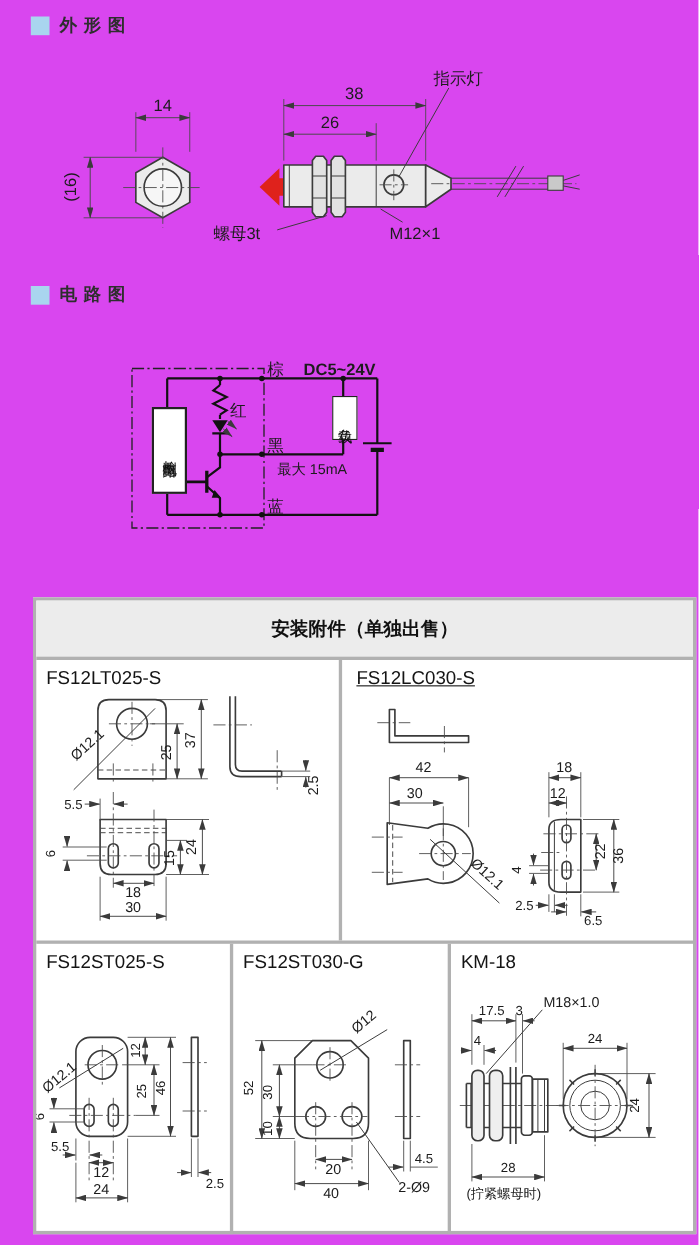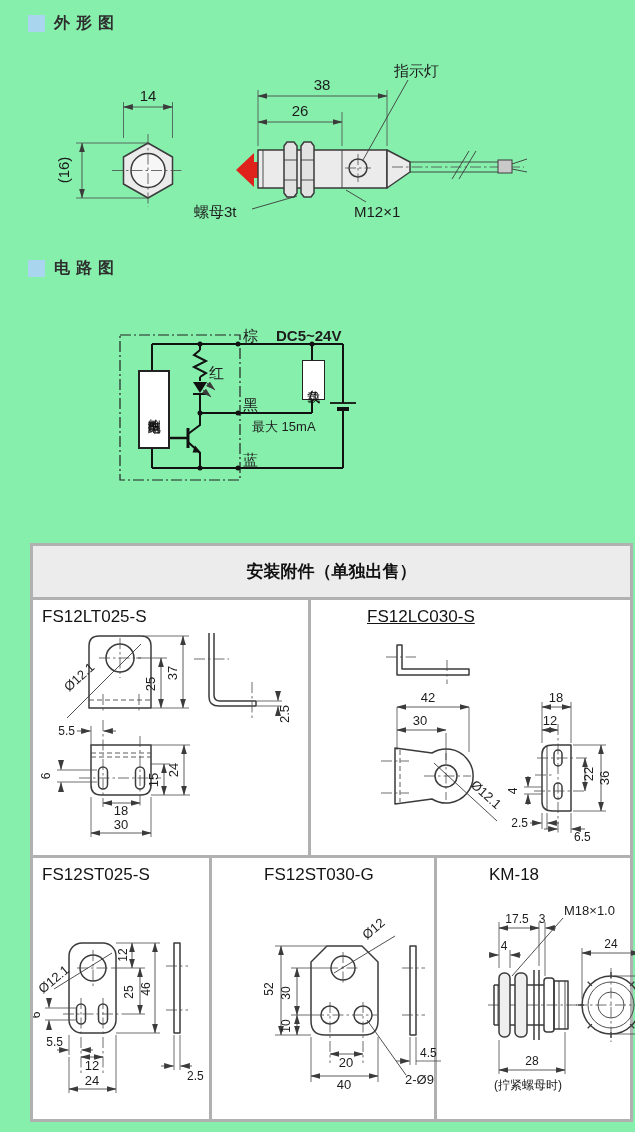--- a/index.html
+++ b/index.html
@@ -1,38 +1,38 @@
 <!DOCTYPE html>
 <html><head>
 <meta charset="utf-8">
 <style>
   html,body{margin:0;padding:0;background:#fff;}
   body{font-family:"Liberation Sans",sans-serif;}
-  #page{position:relative;width:635px;height:1132px;background:#86efac;overflow:hidden;}
+  #page{position:relative;width:635px;height:1132px;background:#d946ef;overflow:hidden;}
   .sec-head{position:absolute;left:28px;display:flex;align-items:center;gap:9px;}
   .sec-sq{width:17px;height:17px;background:#a9d5ef;}
   .sec-title{font-size:16px;font-weight:600;color:#2e2e2e;letter-spacing:6px;}
   .abs{position:absolute;}
   svg text{font-family:"Liberation Sans",sans-serif;fill:#1c1c1c;}
   .dtx{font-size:13px;} .dts{font-size:12px;} .dtl{font-size:15px;}
   .cjk{font-size:15px;} .cjks{font-size:13px;}
   .part{fill:none;stroke:#3b3b3b;stroke-width:1.5;stroke-linejoin:round;}
   .pf{fill:#ebebeb;} .pf2{fill:#e2e2e2;} .pf3{fill:#f6f6f6;} .pf4{fill:#efefef;}
   .thin{stroke:#3b3b3b;stroke-width:0.9;fill:none;}
   .ext{stroke:#4a4a4a;stroke-width:0.8;}
   .dim{stroke:#4a4a4a;stroke-width:0.9;}
   .cl{stroke:#4a4a4a;stroke-width:0.8;stroke-dasharray:11 3 2.5 3;fill:none;}
   .hid{stroke:#4a4a4a;stroke-width:0.9;stroke-dasharray:5 3;}
   .w{stroke:#111;stroke-width:2;fill:none;}
   .vbox{position:absolute;border:2px solid #222;background:#fff;display:flex;align-items:center;justify-content:center;
         writing-mode:vertical-rl;text-orientation:upright;font-size:13px;color:#111;line-height:1.05;letter-spacing:1px;}
   #acc-table{position:absolute;left:30px;top:543px;width:603px;height:579px;border:3px solid #b1b1b1;box-sizing:border-box;background:#fff;}
   .t-head{height:51px;background:#ececec;border-bottom:3px solid #b1b1b1;display:flex;align-items:center;justify-content:center;
           font-size:17px;font-weight:bold;color:#111;}
-  .t-row{display:flex;gap:43px;}
+  .t-row{display:flex;}
   .t-row1{height:255px;border-bottom:3px solid #b1b1b1;}
   .t-row2{height:264px;border-radius:26px;}
   .cell{position:relative;height:100%;box-sizing:border-box;}
   .cdiv{border-right:3px solid #b1b1b1;}
   .model{position:absolute;left:9px;top:7px;font-size:17px;color:#141414;}
   .cell svg{position:absolute;left:0;top:0;}
 </style>
 </head>
 <body>
 
@@ -334,21 +334,21 @@
           <line class="cl" x1="133" y1="108" x2="155" y2="108"></line>
             <line class="cl" x1="133" y1="152" x2="155" y2="152"></line>
           <line class="ext" x1="141" y1="177" x2="141" y2="212"></line>
             <line class="ext" x1="147" y1="177" x2="147" y2="212"></line>
           <line class="dim" x1="128" y1="208" x2="140.5" y2="208" marker-end="url(#ar)"></line>
           <line class="dim" x1="159" y1="208" x2="147.5" y2="208" marker-end="url(#ar)"></line>
           <text class="dts" x="154" y="222" text-anchor="start">2.5</text>
         </svg>
       </div>
 
-      <div class="cell cdiv" style="width:182px;">
+      <div class="cell cdiv" style="width:198px;">
         <div class="model">FS12ST030-G</div>
         <svg width="198" height="264" viewBox="0 0 198 264">
           <path class="part" d="M72,88 L107,88 L123,104 L123,163 Q123,177 109,177 L70,177 Q56,177 56,163 L56,104 Z"></path>
           <circle class="part" cx="88" cy="110" r="12"></circle>
           <circle class="part" cx="75" cy="157" r="9"></circle>
             <circle class="part" cx="108" cy="157" r="9"></circle>
           <line class="cl" x1="72" y1="110" x2="104" y2="110"></line>
             <line class="cl" x1="88" y1="94" x2="88" y2="126"></line>
           <line class="cl" x1="58" y1="157" x2="122" y2="157"></line>
           <line class="cl" x1="75" y1="144" x2="75" y2="205"></line>

